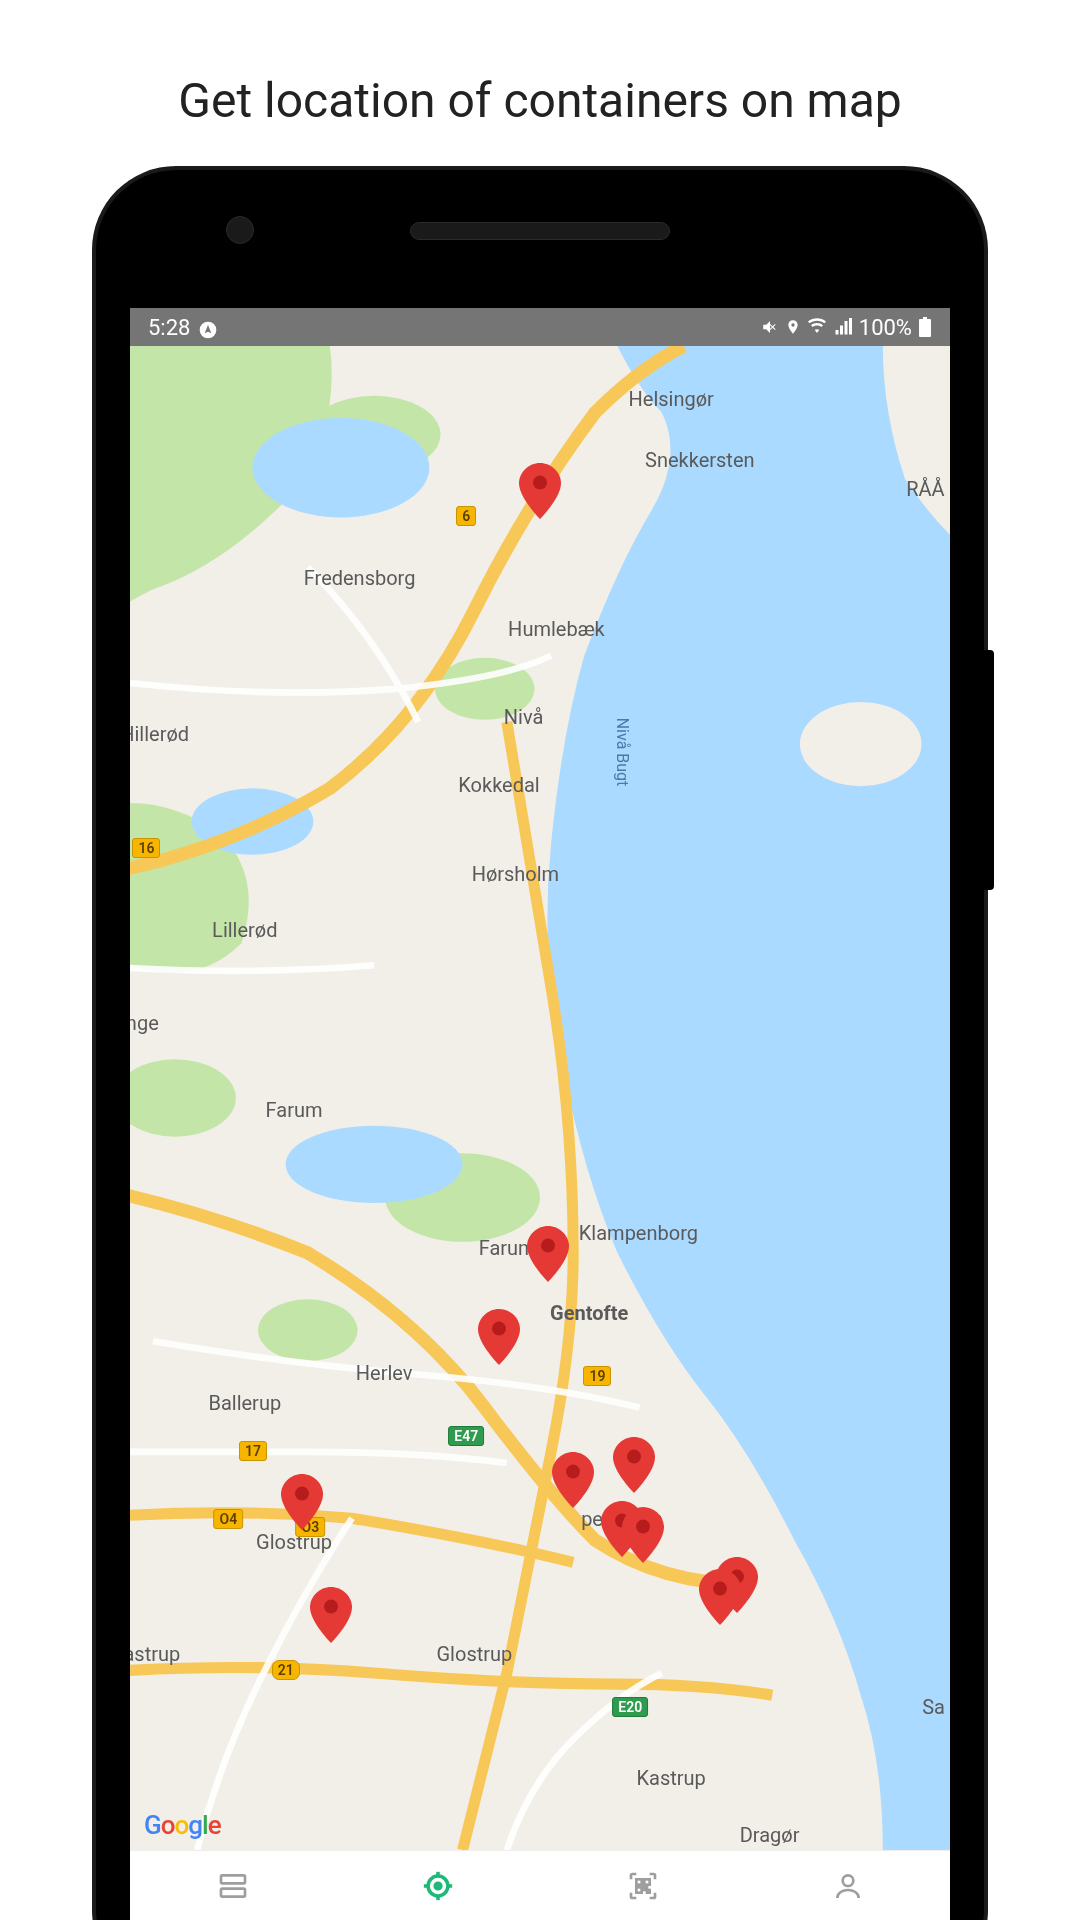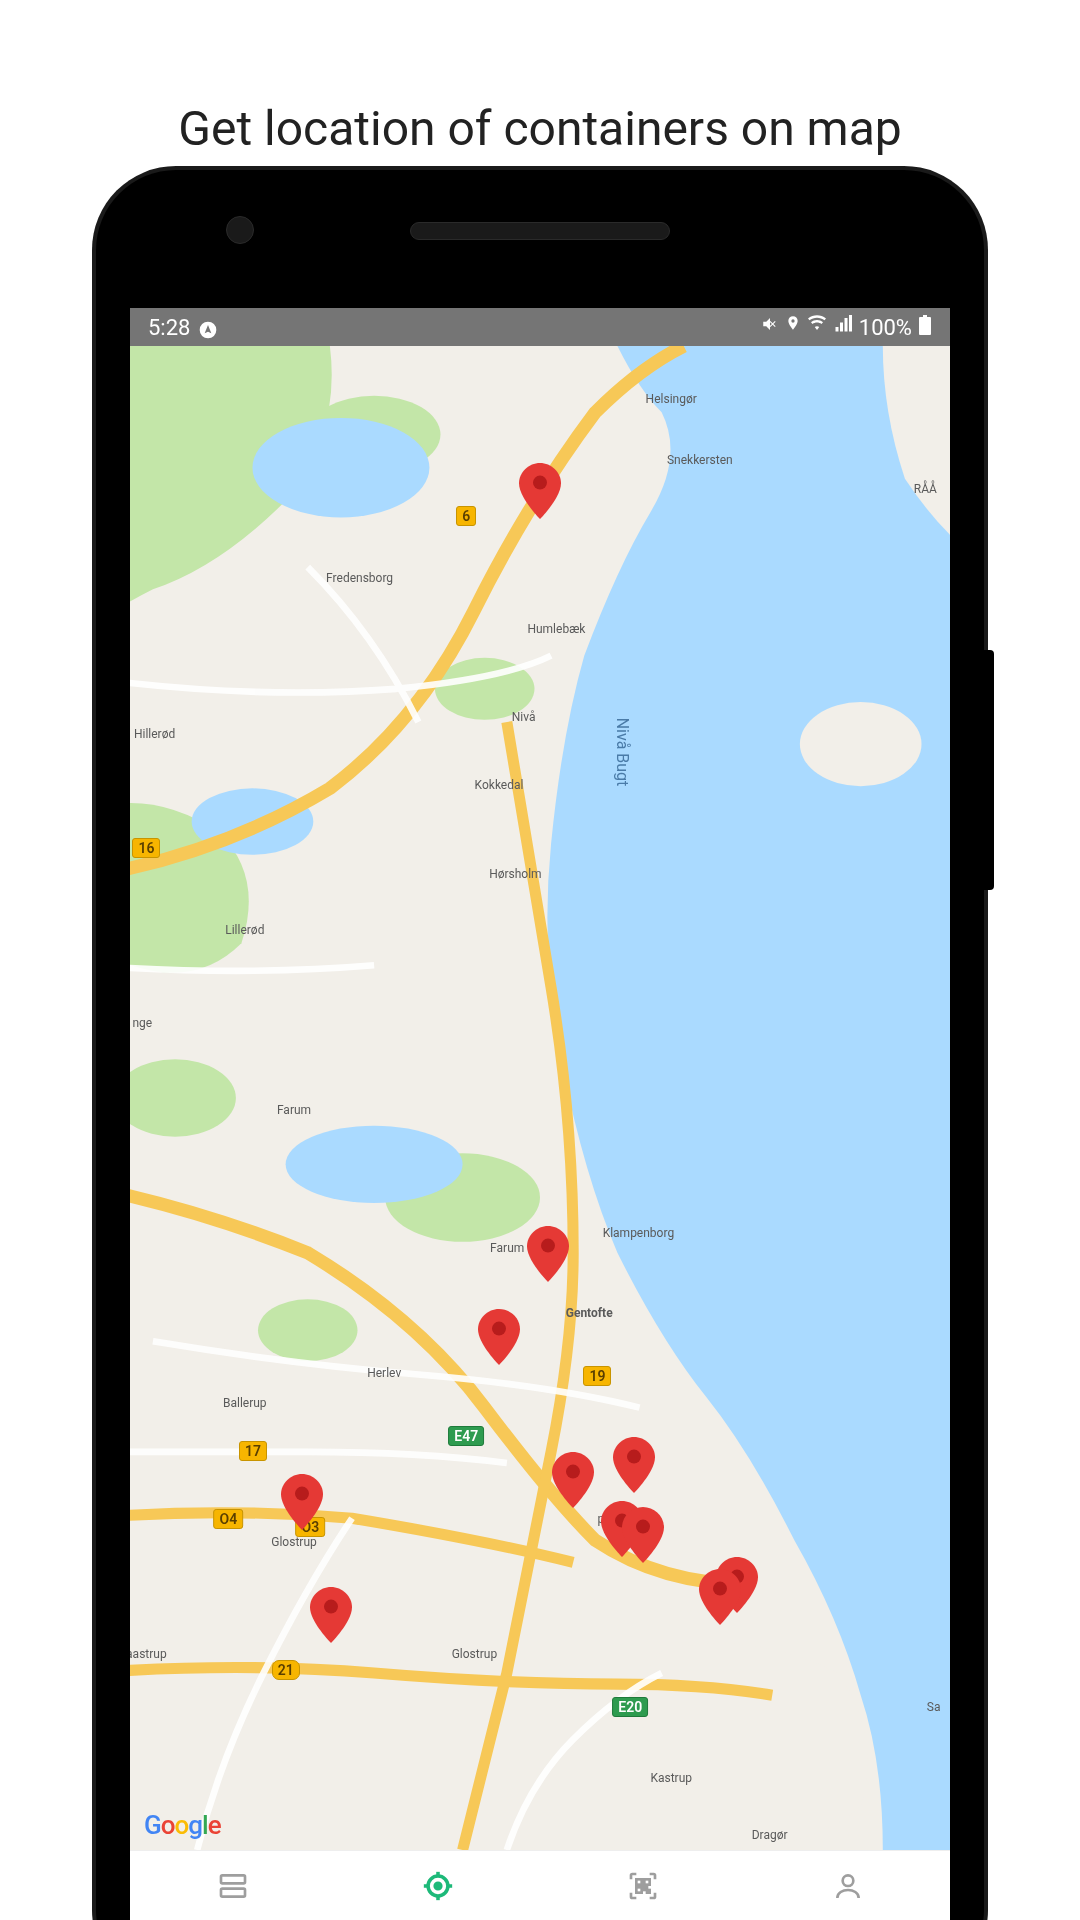--- a/index.html
+++ b/index.html
@@ -8,21 +8,21 @@
   height: 1920px;
   background: #ffffff;
   font-family: -apple-system, BlinkMacSystemFont, "Segoe UI", Roboto, sans-serif;
   position: relative;
   overflow: hidden;
 }
 .page-title {
   text-align: center;
   font-size: 48px;
   color: #222;
-  padding: 100px 20px 40px;
+  padding: 72px 20px 40px;
   font-weight: 400;
 }
 .phone-frame {
   position: absolute;
   left: 96px;
   top: 170px;
   width: 888px;
   height: 1820px;
   background: #000;
   border-radius: 80px;
@@ -71,31 +71,31 @@
   height: 38px;
   background: #757575;
   display: flex;
   align-items: center;
   justify-content: space-between;
   padding: 0 18px;
   color: #fff;
   font-size: 22px;
 }
 .status-left { display: flex; align-items: flex-end; gap: 8px; }
-.status-right { display: flex; gap: 6px; }
+.status-right { display: flex; align-items: center; gap: 6px; }
 .status-icon { display: inline-flex; }
 .map-container {
   position: relative;
   height: calc(100% - 38px - 70px - 70px);
   overflow: hidden;
 }
 .map-svg { width: 100%; height: 100%; display: block; }
 .map-label {
   position: absolute;
-  font-size: 12px;
+  font-size: 20px;
   color: #5a5a5a;
   white-space: nowrap;
   transform: translate(-50%, -50%);
   pointer-events: none;
   font-weight: 400;
 }
 .map-label.vertical { writing-mode: vertical-rl; text-orientation: mixed; color: #4a7ba8; font-size: 16px; }
 .road-badge {
   position: absolute;
   background: #f7b500;

